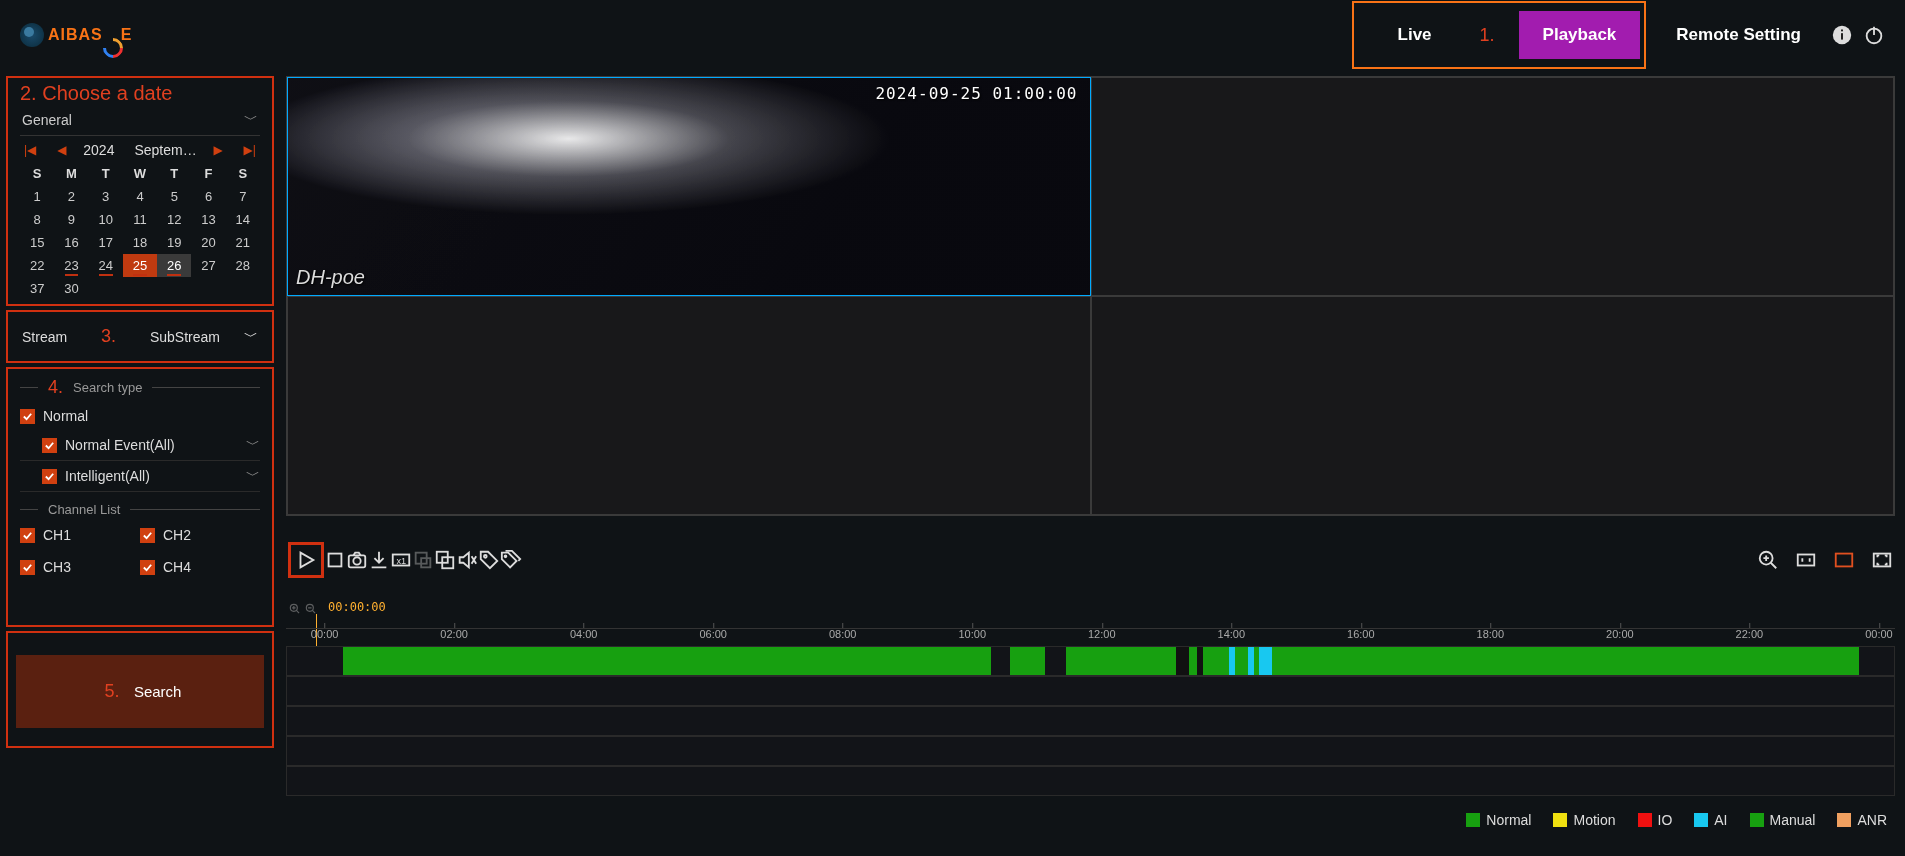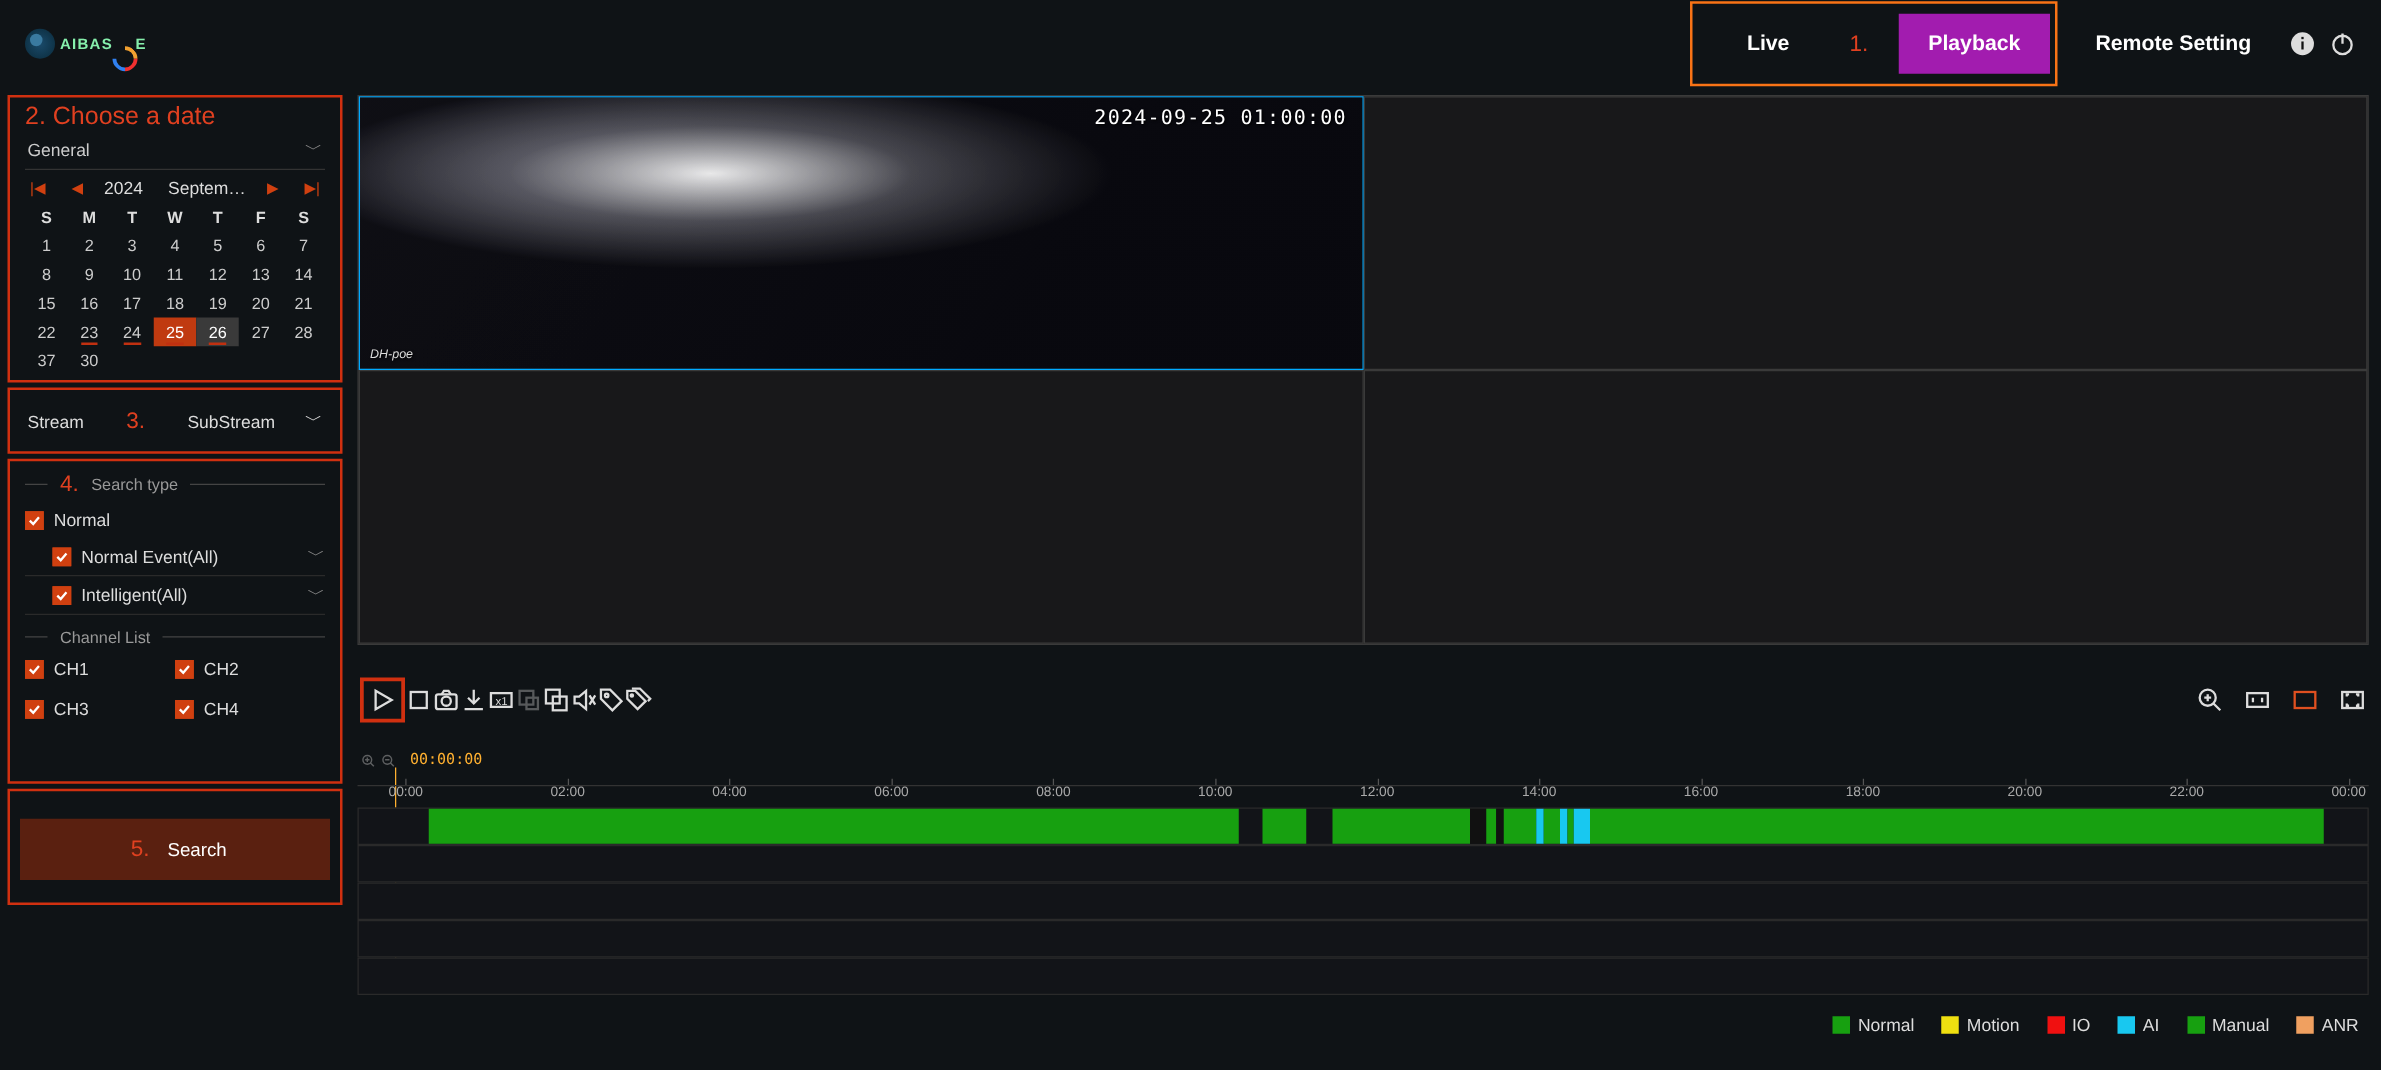--- a/index.html
+++ b/index.html
@@ -2,21 +2,21 @@
 <html><head>
 <meta charset="utf-8">
 <style>
 * { margin: 0; padding: 0; box-sizing: border-box; font-family: Arial, sans-serif; }
 body { background: #0f1316; color: #ddd; width: 1905px; height: 856px; overflow: hidden; }
 
 .header { height: 70px; display: flex; align-items: center; padding: 0 20px; }
 .logo { display: flex; align-items: center; gap: 4px; }
 .logo-icon { width: 24px; height: 24px; border-radius: 50%; background: radial-gradient(circle, #1a4a6a, #0a2a3a); position: relative; }
 .logo-icon::after { content: ''; position: absolute; width: 10px; height: 10px; border-radius: 50%; background: #3a7aa0; left: 4px; top: 4px; }
-.logo-text { font-size: 12px; font-weight: bold; letter-spacing: 1px; color: #86efac; }
+.logo-text { font-size: 16px; font-weight: bold; letter-spacing: 1px; color: #f97316; }
 .logo-c { display: inline-block; width: 20px; height: 20px; border: 3px solid; border-color: #f0a030 #f03030 #3080f0 transparent; border-radius: 50%; transform: rotate(45deg); position: relative; top: 2px; }
 .nav { margin-left: auto; display: flex; align-items: center; gap: 30px; }
 .nav-annot-box { border: 2px solid #f97316; padding: 8px 4px 8px 20px; display: flex; align-items: center; gap: 18px; }
 .nav-item { font-size: 17px; font-weight: bold; color: #fff; cursor: pointer; padding: 14px 24px; }
 .nav-item.active { background: #a21caf; }
 .annot-num { color: #e04020; font-size: 18px; margin: 0 6px; }
 .hdr-icons { display: flex; gap: 10px; align-items: center; }
 .hdr-icon { width: 22px; height: 22px; cursor: pointer; }
 
 .main { display: flex; height: 786px; }
@@ -45,29 +45,29 @@
 .section-head::before, .section-head::after { content: ''; flex: 0 0 18px; height: 1px; background: #444; }
 .section-head::after { flex: 1; }
 
 .chk-row { display: flex; align-items: center; gap: 8px; padding: 6px 0; font-size: 14px; color: #ddd; cursor: pointer; }
 .chk-row.expandable { justify-content: flex-start; border-bottom: 1px solid #2a2a2a; padding-left: 22px; }
 .chk-row.expandable .chev { margin-left: auto; color: #888; }
 .chk { width: 15px; height: 15px; border: 1px solid #d04010; display: flex; align-items: center; justify-content: center; background: #d04010; }
 .chk svg { width: 11px; height: 11px; }
 .ch-list { display: grid; grid-template-columns: 1fr 1fr; gap: 4px 0; }
 
-.search-btn { background: #5a2010; color: #fff; font-size: 15px; padding: 14px 0; text-align: center; cursor: pointer; margin-top: 4px; }
+.search-btn { background: #5a2010; color: #fff; font-size: 15px; padding: 26px 0; text-align: center; cursor: pointer; margin-top: 4px; }
 
 .content { flex: 1; padding: 6px 10px 6px 6px; display: flex; flex-direction: column; }
 .video-area { border: 1px solid #3a3a3a; background: #18181a; position: relative; height: 440px; display: grid; grid-template-columns: 1fr 1fr; grid-template-rows: 1fr 1fr; }
 .vcell { border: 1px solid #3a3a3a; position: relative; overflow: hidden; }
 .vcell.active { border: 1px solid #0af; box-shadow: inset 0 0 0 1px #0af; }
 .video-img { position: absolute; inset: 0; background: radial-gradient(ellipse 40% 35% at 35% 28%, rgba(255,255,255,0.85), rgba(180,180,190,0.3) 50%, rgba(20,20,25,0.9)), linear-gradient(125deg, #454550 0%, #2a2a30 30%, #111116 70%); filter: contrast(1.1); }
 .video-ts { position: absolute; top: 6px; right: 12px; color: #fff; font-family: monospace; font-size: 16px; letter-spacing: 1px; text-shadow: 1px 1px 2px #000; }
-.video-lbl { position: absolute; bottom: 6px; left: 8px; color: #ddd; font-size: 10px; font-style: italic; text-shadow: 1px 1px 2px #000; }
+.video-lbl { position: absolute; bottom: 6px; left: 8px; color: #ddd; font-size: 20px; font-style: italic; text-shadow: 1px 1px 2px #000; }
 
 .controls { display: flex; align-items: center; padding: 26px 2px; }
 .ctrl-ico { width: 22px; height: 22px; cursor: pointer; display: flex; align-items: center; justify-content: center; }
 .ctrl-ico.disabled { opacity: 0.35; cursor: default; }
 .play-annot { border: 3px solid #d03010; padding: 4px; }
 .ctrl-right { margin-left: auto; display: flex; gap: 16px; align-items: center; }
 .ctrl-ico.active-layout svg rect:first-child { stroke: #e05020; }
 
 .timeline { position: relative; }
 .tl-mag { position: absolute; left: 2px; top: -2px; display: flex; gap: 2px; }

